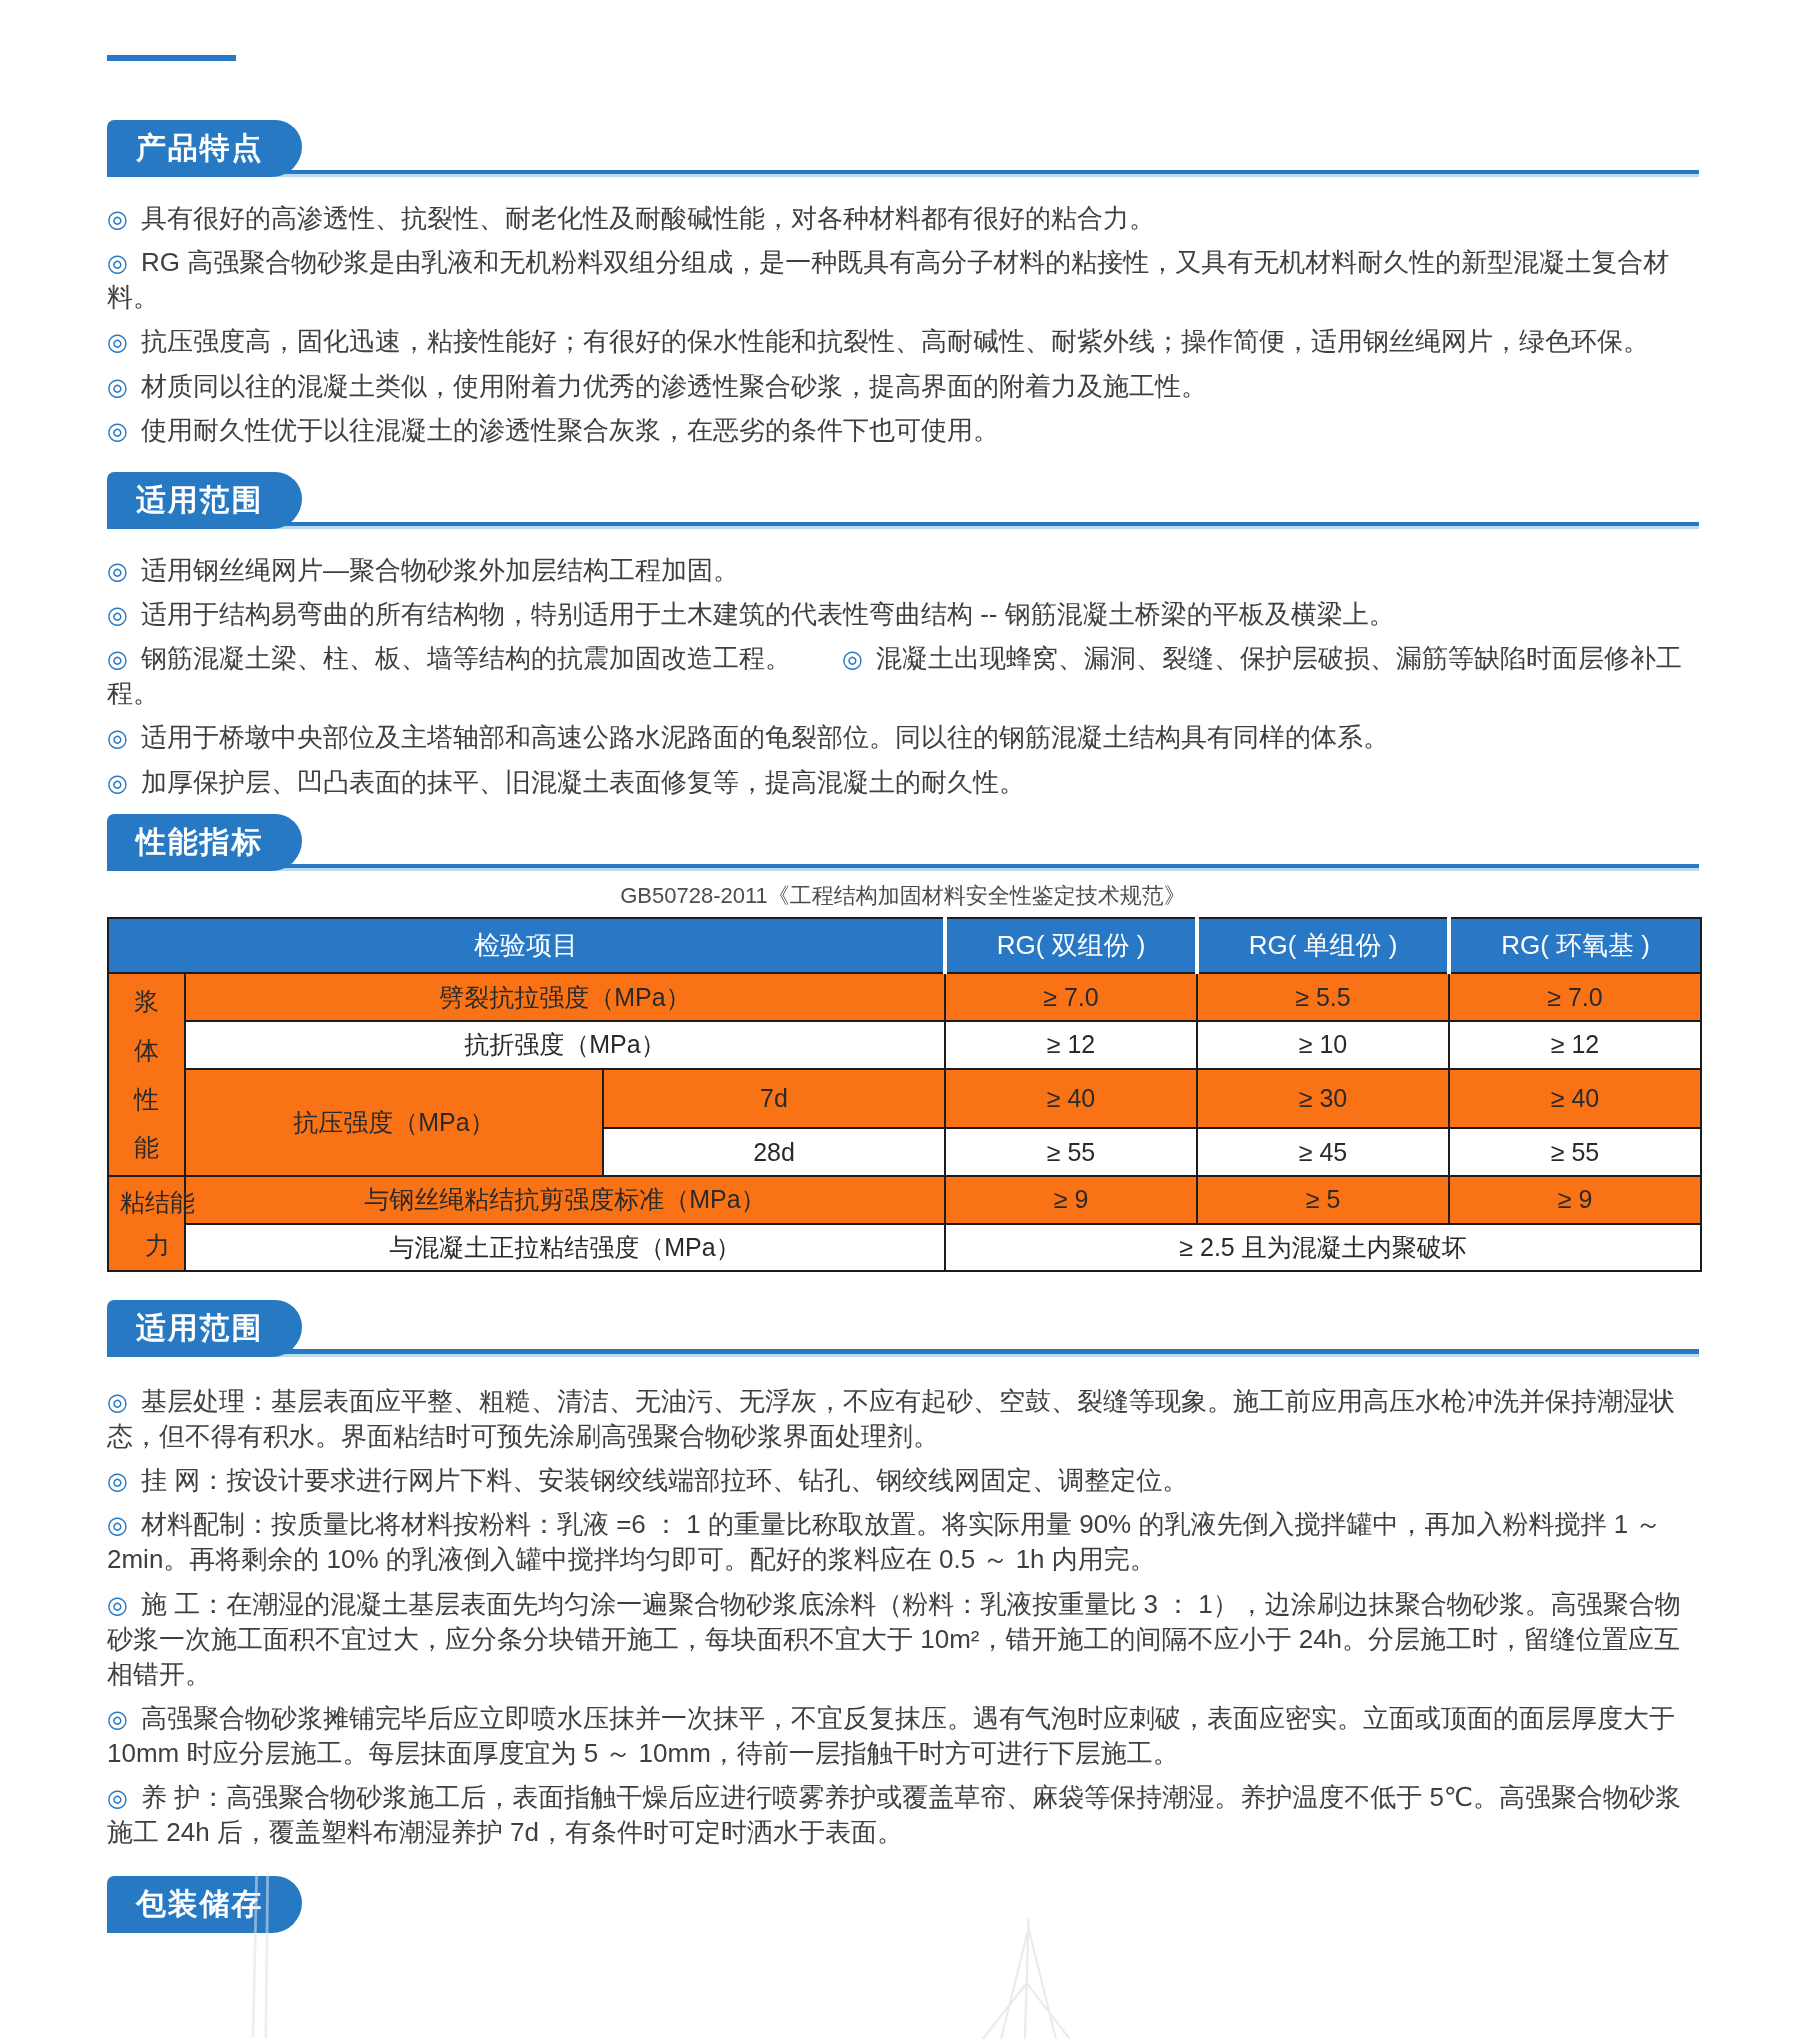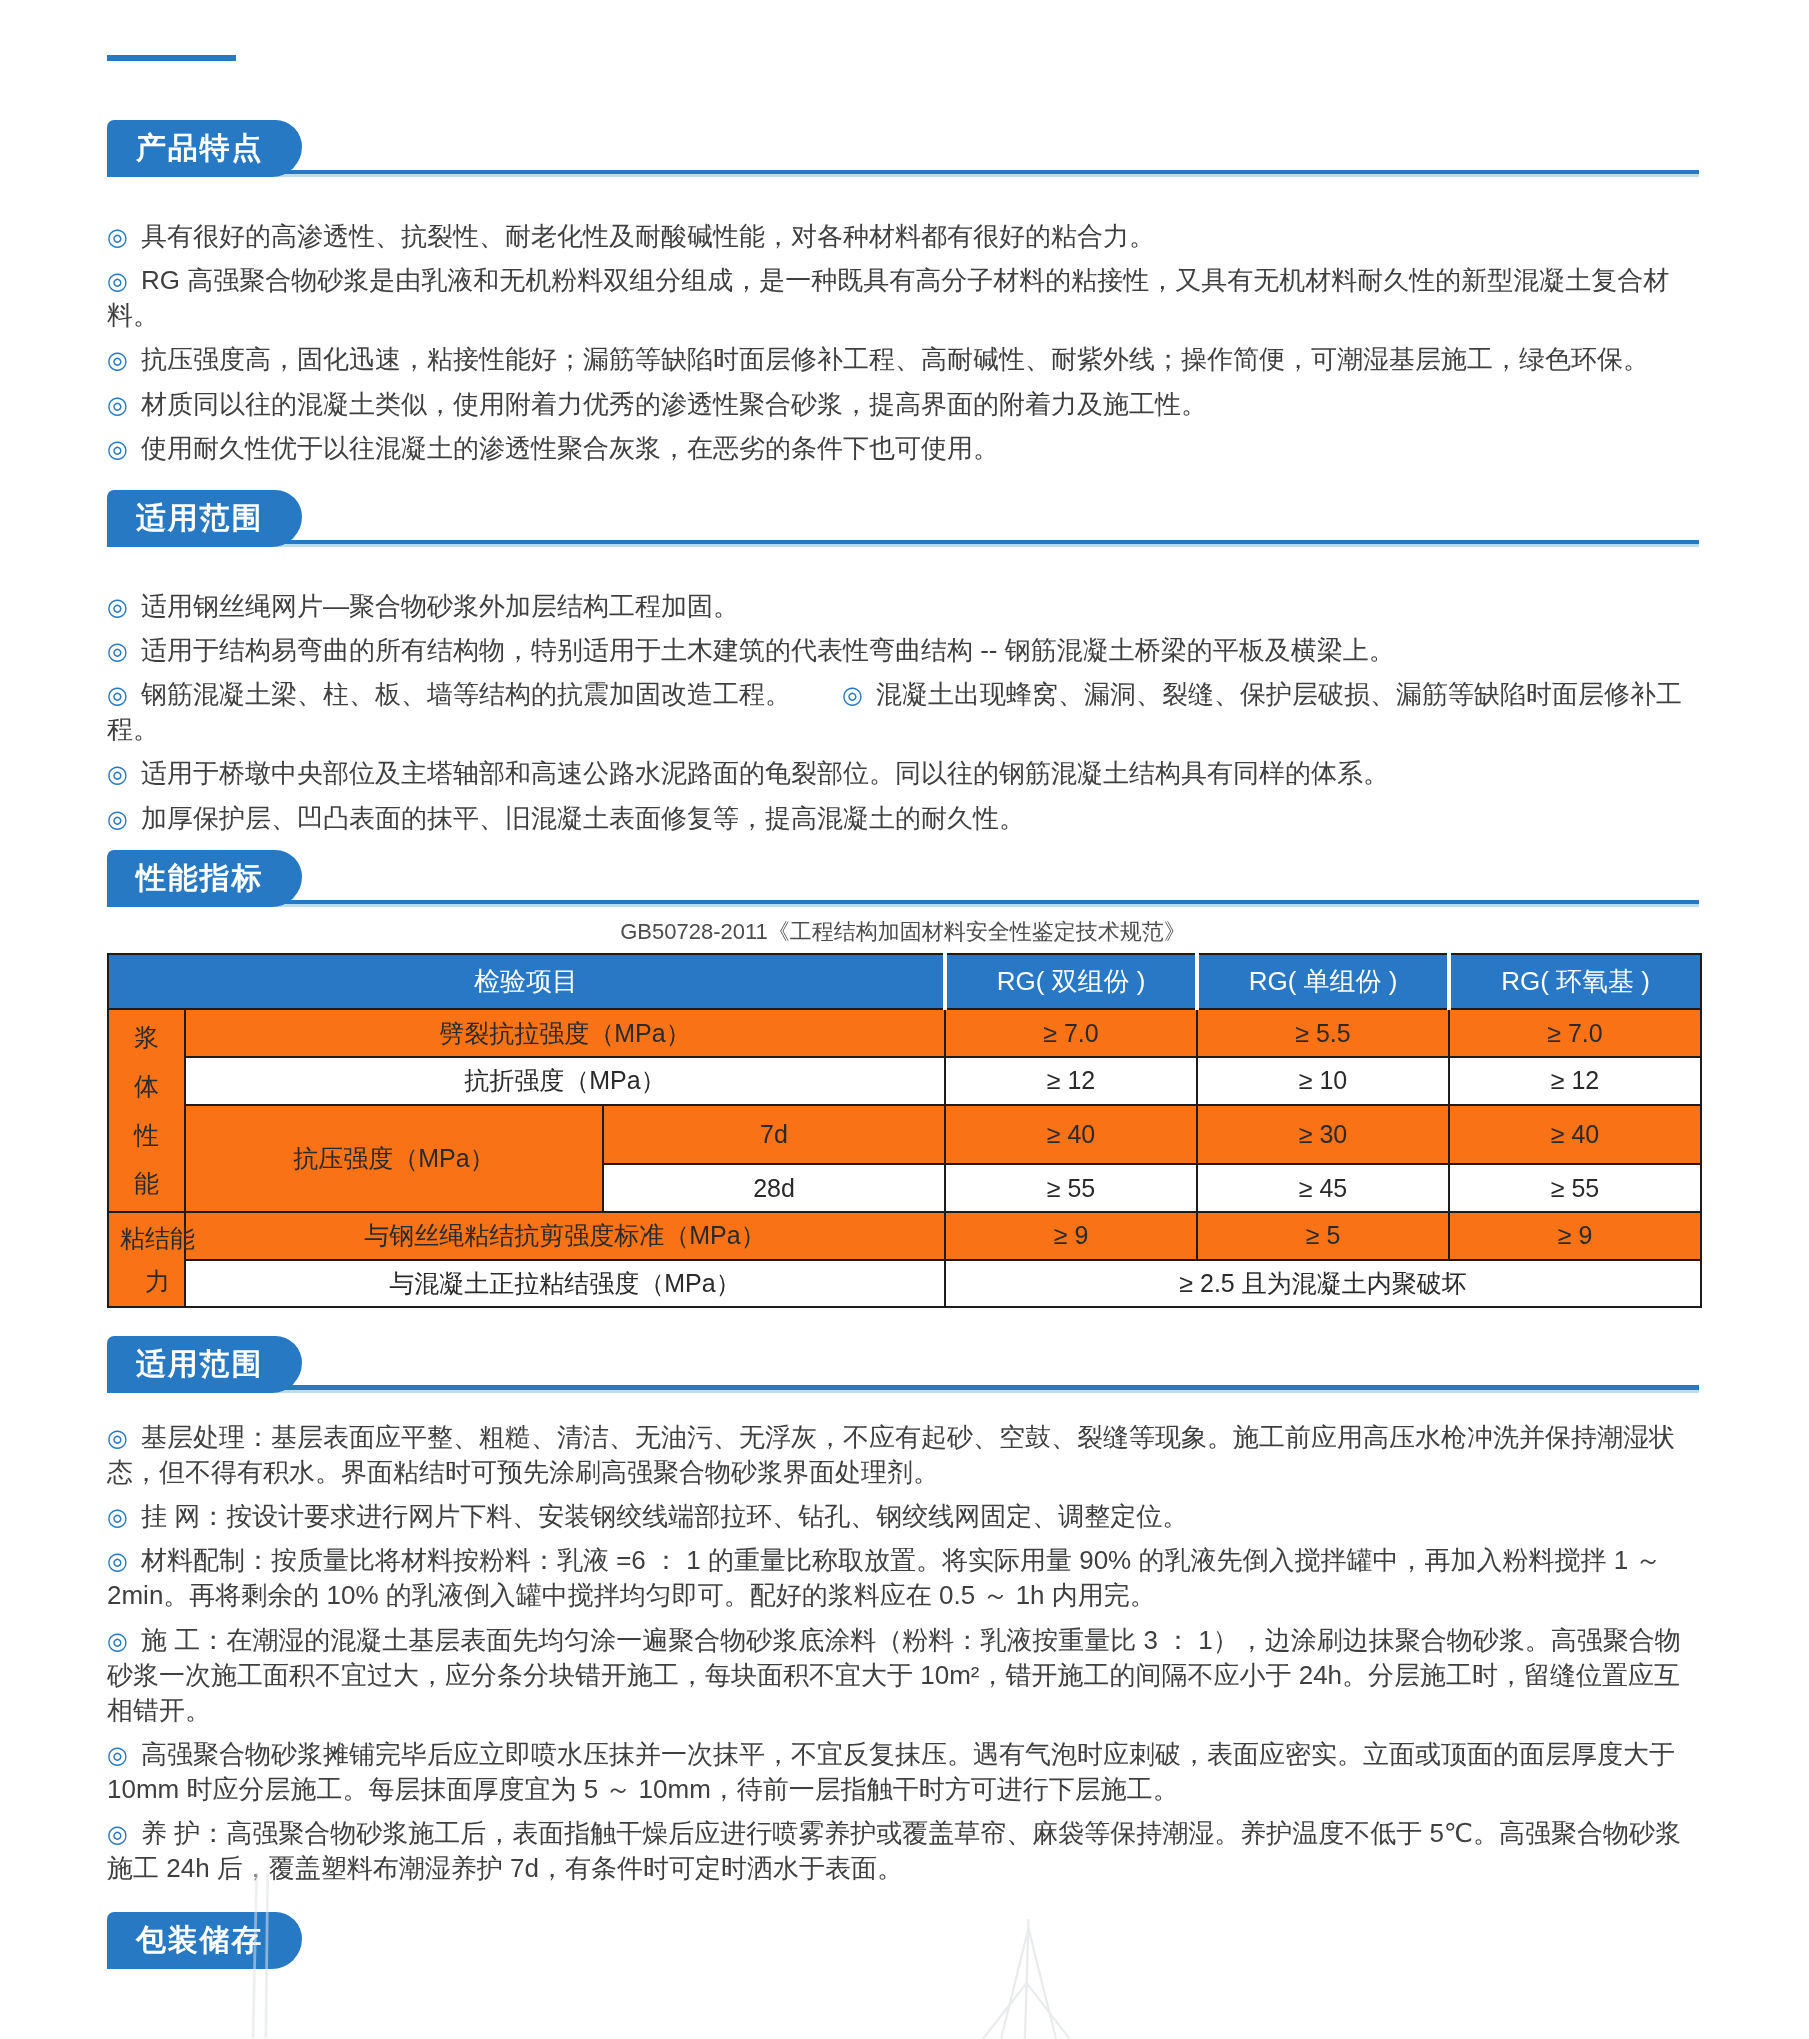--- a/index.html
+++ b/index.html
@@ -32,21 +32,21 @@
   .sec-badge{
     position:absolute;left:0;bottom:0;
     height:57px;min-width:119px;
     display:flex;align-items:center;
     padding:0 39px 0 29px;
     background:#2779c4;color:#ffffff;
     font-size:30px;font-weight:bold;letter-spacing:1.8px;
     border-radius:7.3px 27.5px 31px 0;
     box-sizing:border-box;
   }
-  .mt-64{margin-top:59px}.mt-36{margin-top:42px}.mt-30{margin-top:27.5px}
+  .mt-64{margin-top:59px}.mt-36{margin-top:24px}.mt-30{margin-top:27.5px}
   .mt-28{margin-top:26px}.mt-26{margin-top:24px}.mt-16{margin-top:14.7px}
   
   .bullets{font-size:26px;line-height:35px;}
   .bullets p.bullet{margin:0 0 9.2px 0;}
   .bullets p.bullet:last-child{margin-bottom:0;}
   .bi{color:#2779c4;margin-right:13px;font-size:24px;}
   .bi.second{margin-left:51px;}
   
   .tbl-caption{
     margin:9.2px 0 0 0;
@@ -93,21 +93,21 @@
 
   <div class="sec-head mt-64">
     <div class="sec-rule"></div>
     <div class="sec-badge">
       <span>产品特点</span>
     </div>
   </div>
   <div class="bullets mt-36">
     <p class="bullet"><span class="bi">◎</span><span>具有很好的高渗透性、抗裂性、耐老化性及耐酸碱性能，对各种材料都有很好的粘合力。</span></p>
     <p class="bullet"><span class="bi">◎</span><span>RG 高强聚合物砂浆是由乳液和无机粉料双组分组成，是一种既具有高分子材料的粘接性，又具有无机材料耐久性的新型混凝土复合材料。</span></p>
-    <p class="bullet"><span class="bi">◎</span><span>抗压强度高，固化迅速，粘接性能好；漏筋等缺陷时面层修补工程、高耐碱性、耐紫外线；操作简便，可潮湿基层施工，绿色环保。</span></p>
+    <p class="bullet"><span class="bi">◎</span><span>抗压强度高，固化迅速，粘接性能好；有很好的保水性能和抗裂性、高耐碱性、耐紫外线；操作简便，适用钢丝绳网片，绿色环保。</span></p>
     <p class="bullet"><span class="bi">◎</span><span>材质同以往的混凝土类似，使用附着力优秀的渗透性聚合砂浆，提高界面的附着力及施工性。</span></p>
     <p class="bullet"><span class="bi">◎</span><span>使用耐久性优于以往混凝土的渗透性聚合灰浆，在恶劣的条件下也可使用。</span></p>
   </div>
 
   <div class="sec-head mt-26">
     <div class="sec-rule"></div>
     <div class="sec-badge">
       <span>适用范围</span>
     </div>
   </div>

